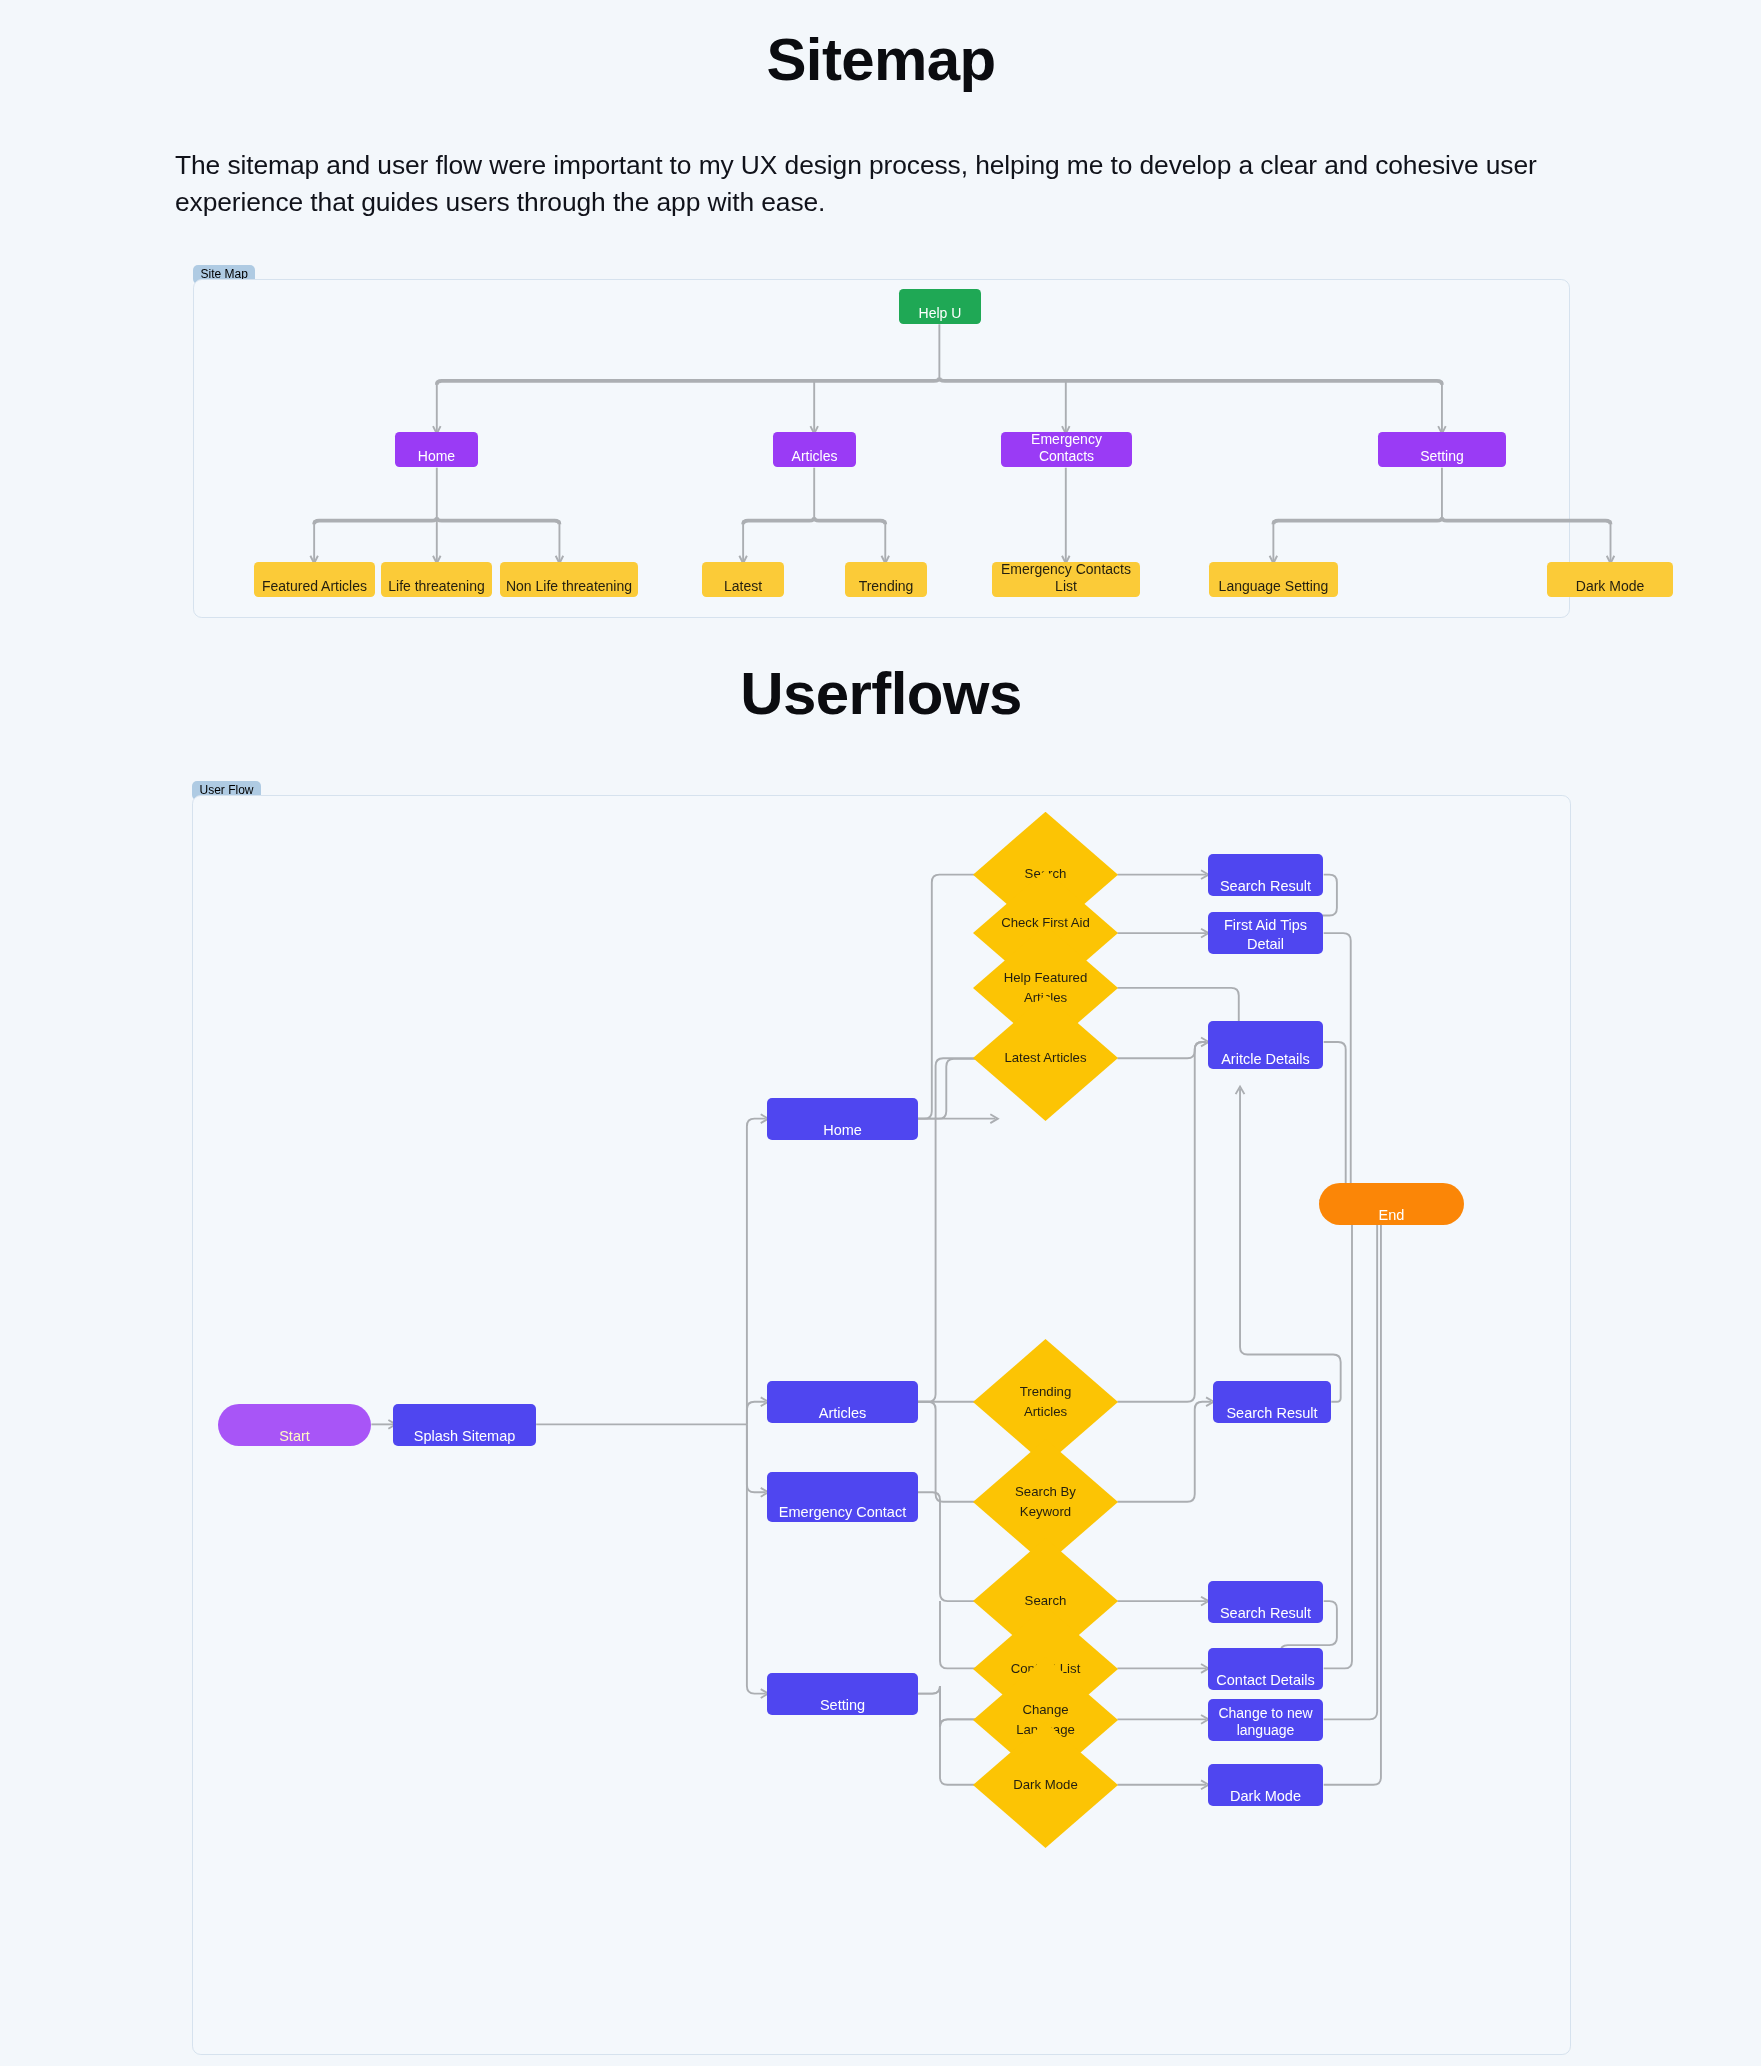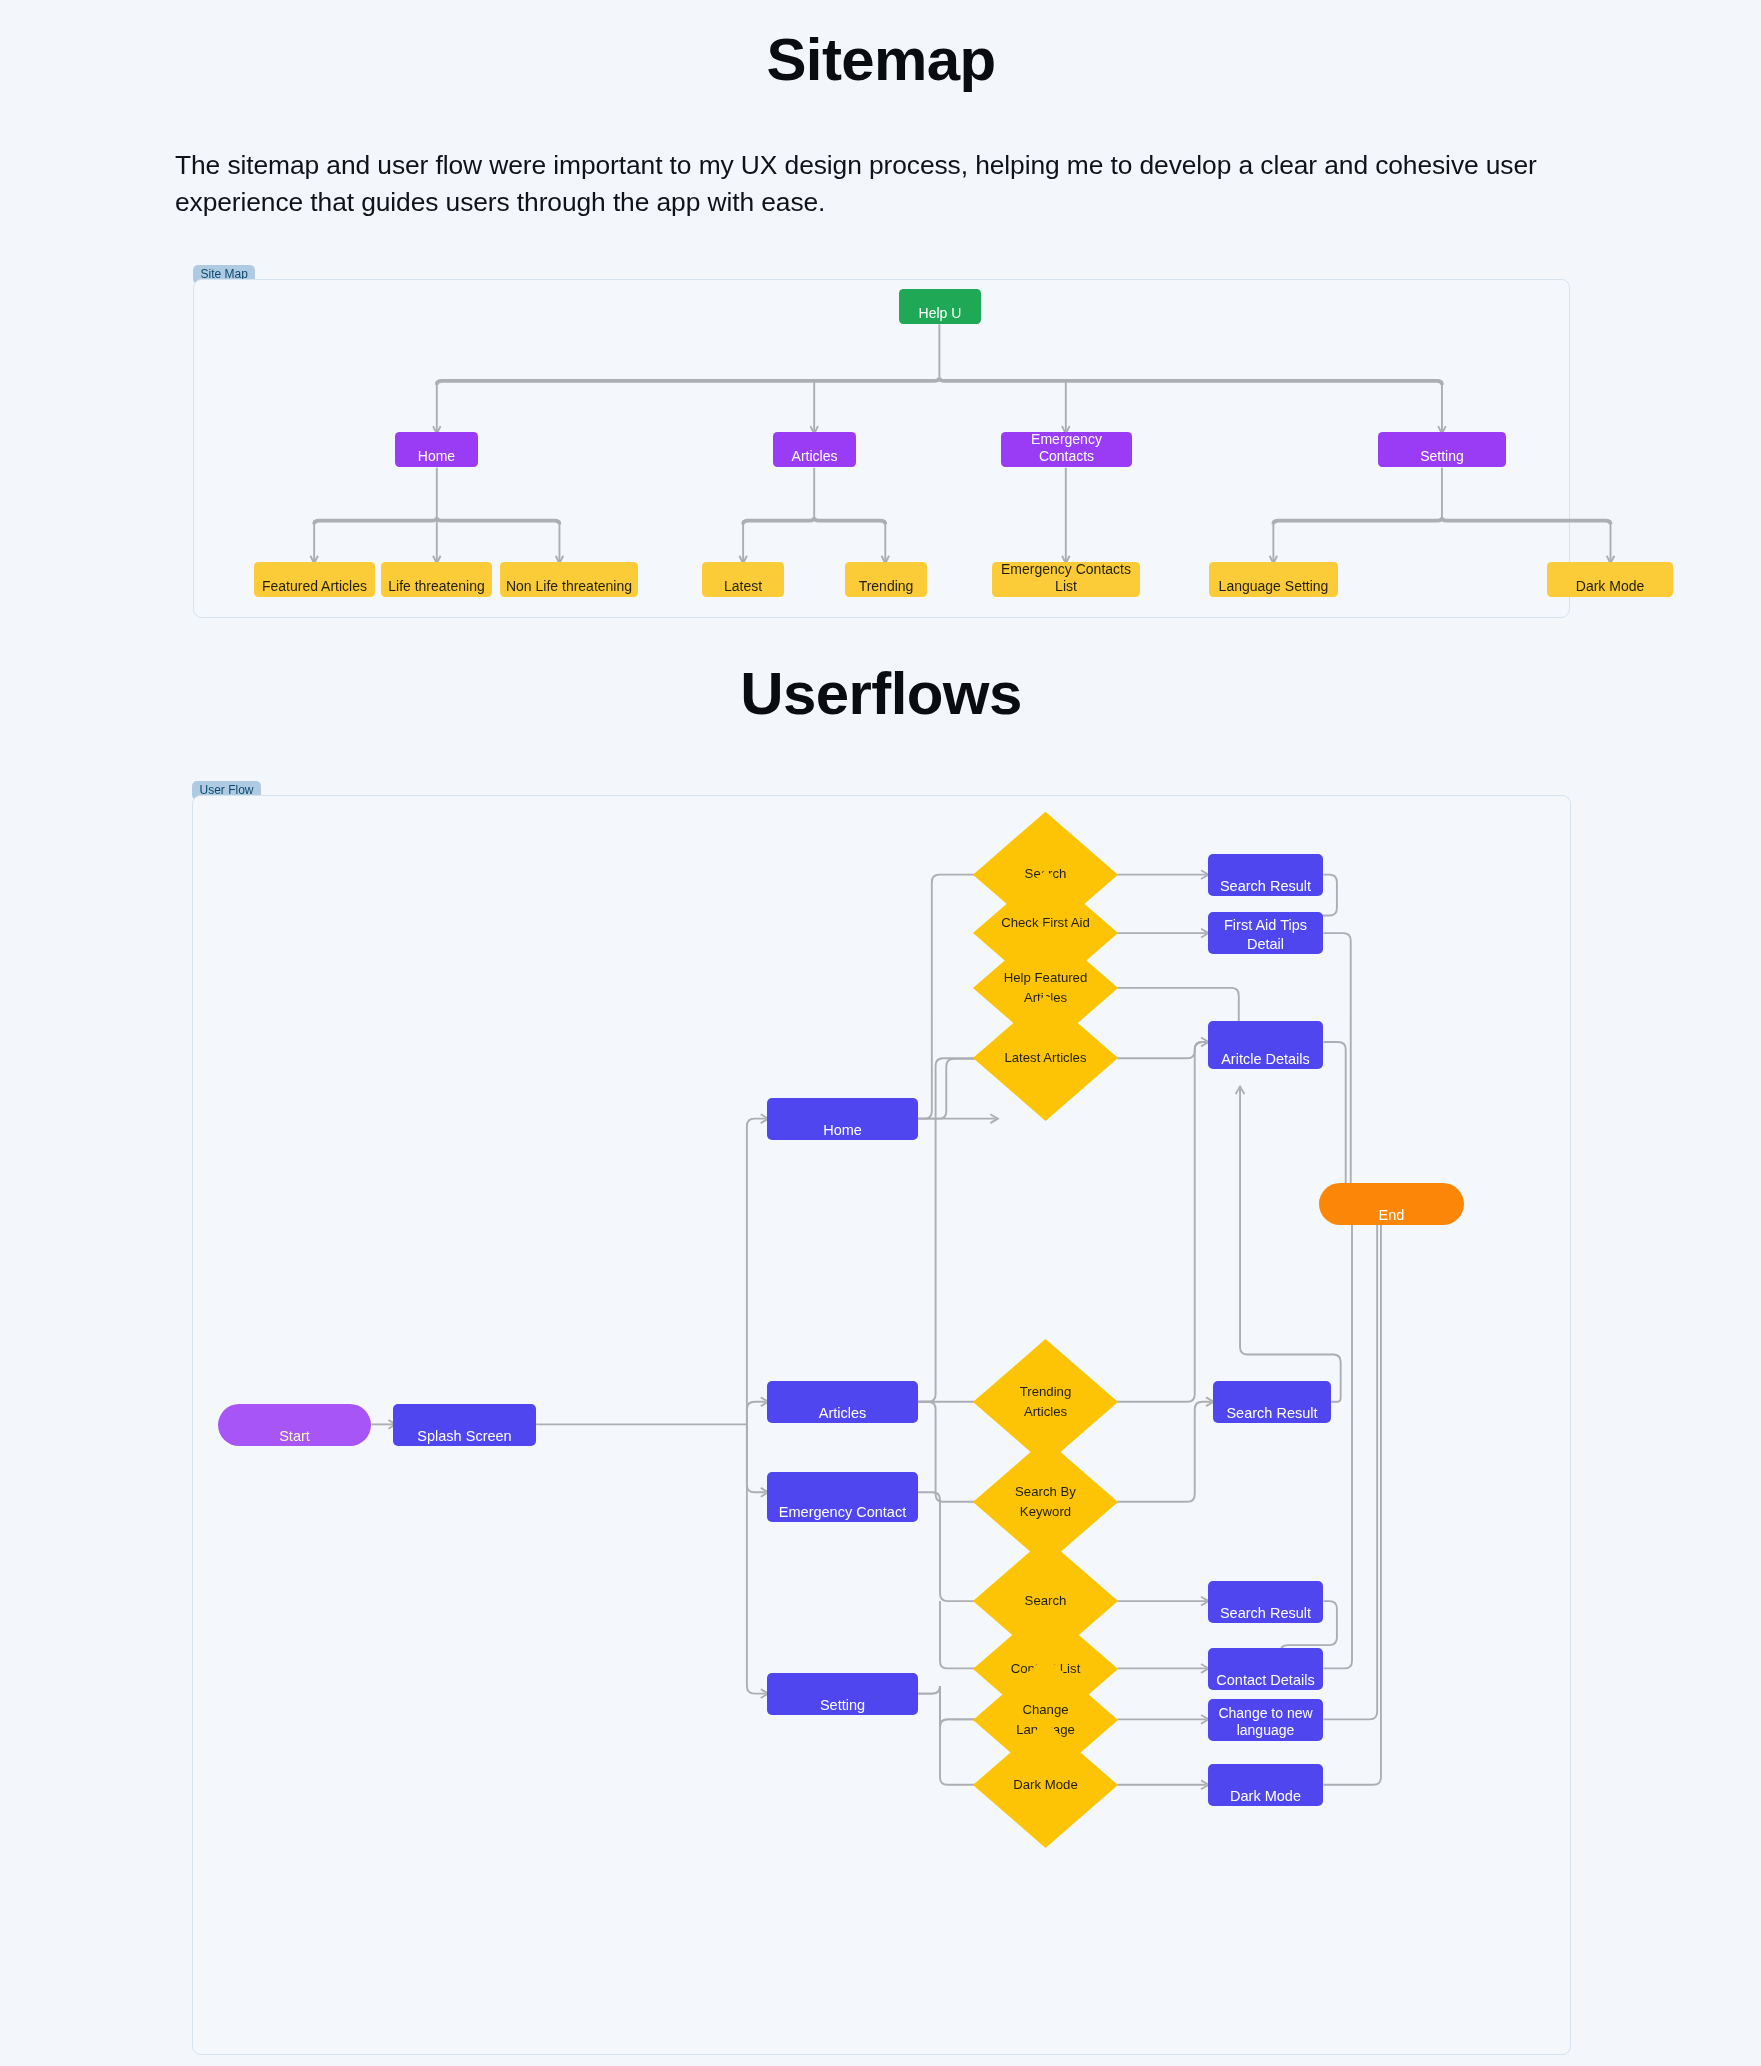--- a/index.html
+++ b/index.html
@@ -31,21 +31,21 @@
   
   .frame{
     position:absolute;
     border:1.3px solid #D6E2EE;
     border-radius:8.8px;
     background:#F4F8FC;
   }
   .frame-tag{
     position:absolute;
     background:#AFCBE3;
-    color:#0c4a6e;
+    color:#000000;
     font-size:12px;
     padding:3.1px 7.5px 3.8px 7.5px;
     border-radius:5px;
     line-height:1;
     white-space:nowrap;
     font-weight:400;
   }
 
   
   .node{
@@ -281,21 +281,21 @@
       <path d="M1808,641 L1796,648 L1808,655"></path>
 
       <path d="M1797,1572 L1876,1572 Q1888,1572 1888,1560 L1888,660 Q1888,648 1876,648"></path>
     </svg>
 
     <div class="node start" style="left:25px;top:608px;width:153px;height:42px;font-size:14.5px;">
       <span>Start</span>
     </div>
 
     <div class="node blue" style="left:200px;top:608px;width:143px;height:42px;font-size:14.5px;">
-      <span>Splash Screen</span>
+      <span>Splash Sitemap</span>
     </div>
 
     <div class="node blue" style="left:574px;top:302px;width:151px;height:42px;font-size:14.5px;">
       <span>Home</span>
     </div>
     <div class="node blue" style="left:574px;top:585px;width:151px;height:42px;font-size:14.5px;">
       <span>Articles</span>
     </div>
     <div class="node blue" style="left:574px;top:676px;width:151px;height:50px;font-size:14.5px;">
       <span>Emergency Contact</span>

